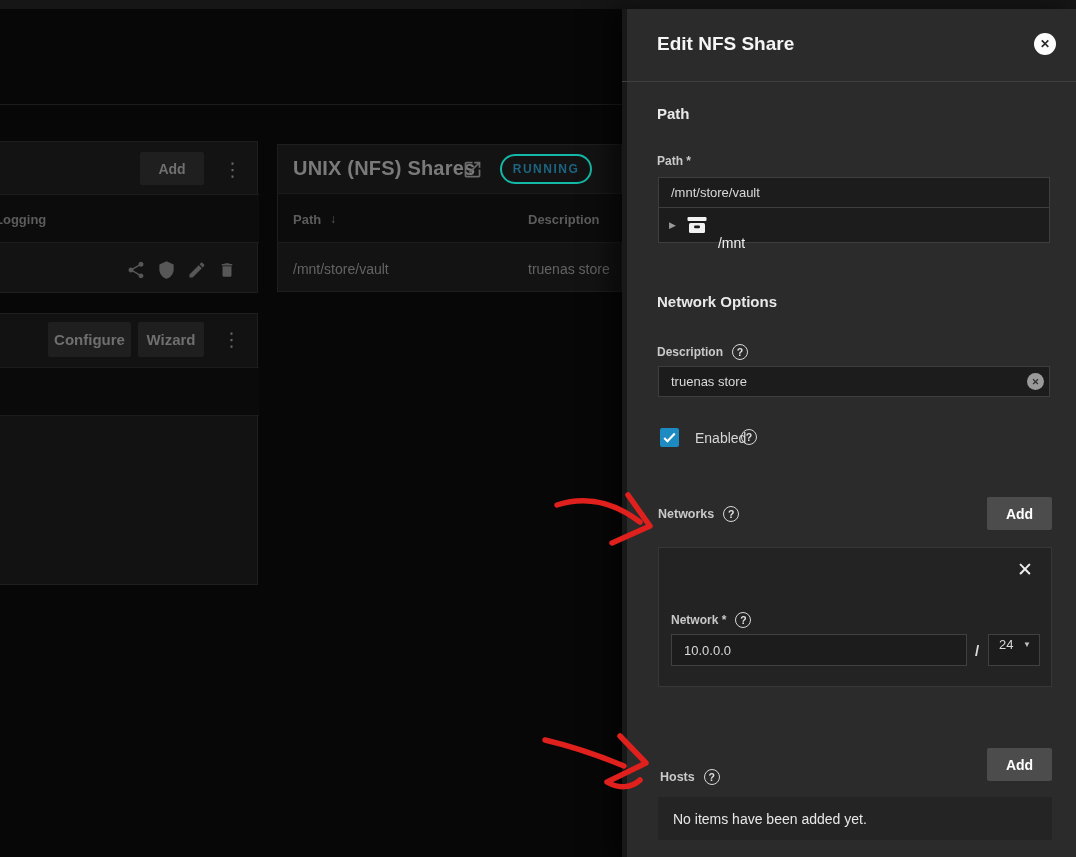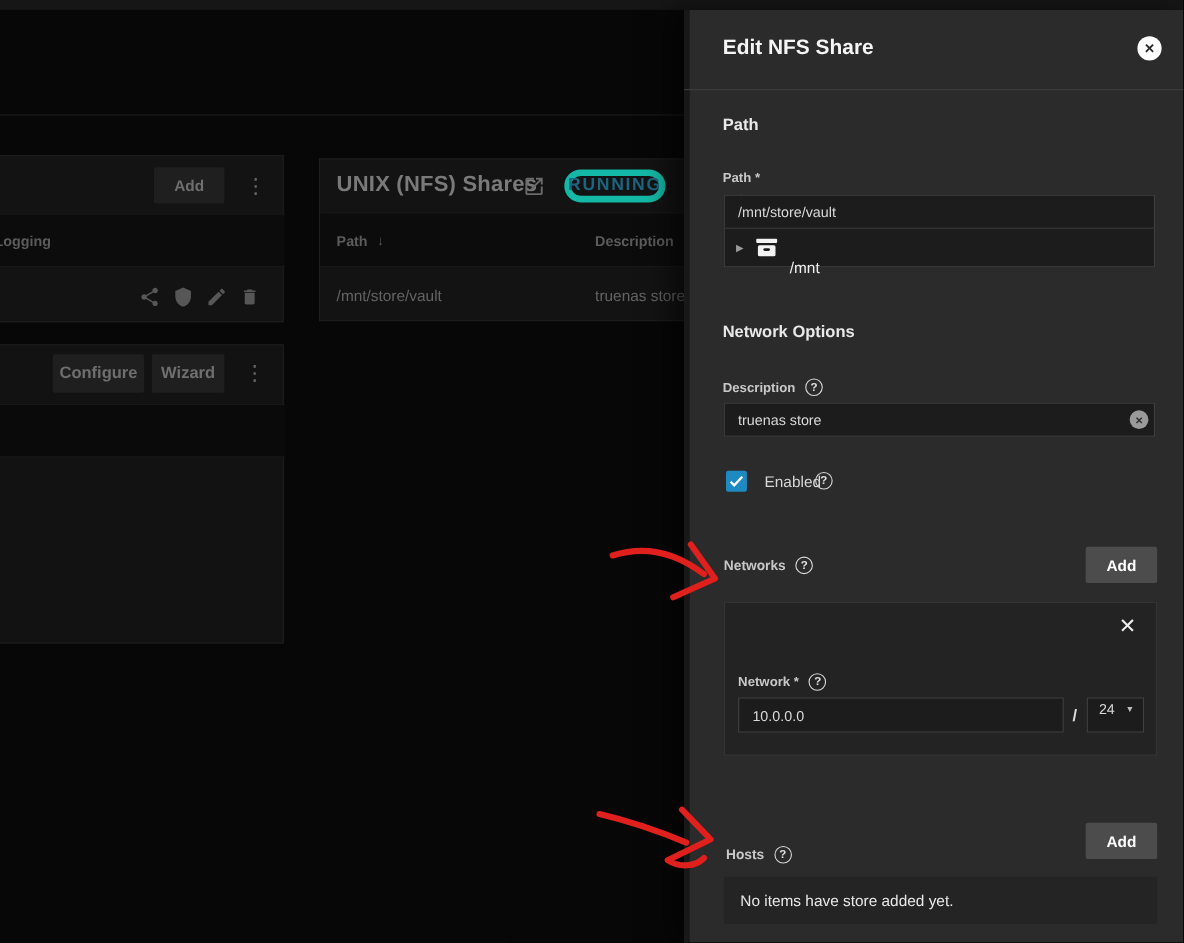--- a/index.html
+++ b/index.html
@@ -23,22 +23,22 @@
     font-weight:700; font-size:14px; display:flex; align-items:center; justify-content:center;
     cursor:pointer;
   }
   .kebab { position:absolute; color:#686868; font-size:19px; line-height:1; cursor:pointer; }
 
   .dim-col-header { position:absolute; color:#5c5c5c; font-weight:700; font-size:13px; }
   .dim-cell { position:absolute; color:#636363; font-size:14px; }
 
   .nfs-title { position:absolute; color:#7a7a7a; font-weight:700; font-size:20px; letter-spacing:.2px; white-space:nowrap; }
   .running-pill {
-    position:absolute; border:6px solid #14b8a6; border-radius:16px; color:#1d6480;
-    font-size:16px; font-weight:700; letter-spacing:1.5px;
+    position:absolute; border:2px solid #14b8a6; border-radius:16px; color:#1d6480;
+    font-size:12px; font-weight:700; letter-spacing:1.5px;
     display:flex; align-items:center; justify-content:center; cursor:pointer;
   }
   .action-icons { position:absolute; display:flex; gap:11px; align-items:center; }
   .action-icons svg { display:block; cursor:pointer; }
 
   
   #panel {
     position:absolute; left:622px; top:9px; width:454px; height:848px;
     background:#2b2b2b; box-shadow:-12px 0 24px rgba(0,0,0,.55); z-index:10;
   }
@@ -123,21 +123,21 @@
     </div>
   </div>
 
   <div class="abs dim-card" style="left:-20px; top:313px; width:278px; height:272px; background:#121212;">
     <div class="btn-dim" style="left:67px; top:8px; width:83px; height:35px; font-size:15px;">Configure</div>
     <div class="btn-dim" style="left:157px; top:8px; width:66px; height:35px; font-size:15px;">Wizard</div>
     <span class="kebab" style="left:241px; top:16px;">⋮</span>
     <div class="dim-row-dark" style="left:0; top:53px; width:278px; height:49px; background:#0a0a0a;"></div>
   </div>
 
-  <div class="abs dim-card" style="left:277px; top:144px; width:345px; height:148px;margin-left:13px;">
+  <div class="abs dim-card" style="left:277px; top:144px; width:345px; height:148px;">
     <span class="nfs-title" style="left:15px; top:12px;">UNIX (NFS) Shares</span>
     <svg class="abs" style="left:184px; top:14px;" width="21" height="21" viewBox="0 0 24 24" fill="#6a6a6a">
         <path d="M19 19H5V5h7V3H5c-1.11 0-2 .9-2 2v14c0 1.1.89 2 2 2h14c1.1 0 2-.9 2-2v-7h-2v7zM14 3v2h3.59l-9.83 9.83 1.41 1.41L19 6.41V10h2V3h-7z"></path>
       </svg>
     <div class="running-pill" style="left:222px; top:9px; width:92px; height:30px;">RUNNING</div>
     <div class="dim-row-dark" style="left:0; top:48px; width:345px; height:50px;">
       <span class="dim-col-header" style="left:15px; top:18px;">Path</span>
       <span class="sort abs" style="left:52px; top:18px;">↓</span>
       <span class="dim-col-header" style="left:250px; top:18px;">Description</span>
     </div>
@@ -207,21 +207,21 @@
         <span>24</span>
         <span class="select-caret">▼</span>
       </div>
     </div>
 
     <div class="field-label" style="left:38px; top:760px; font-size:12.5px;">
       <span>Hosts</span>
       <span class="help">?</span>
     </div>
     <div class="btn-add" style="left:365px; top:739px;">Add</div>
-    <div class="empty-box" style="left:36px; top:788px; width:394px; height:43px;">No items have store added yet.</div>
+    <div class="empty-box" style="left:36px; top:788px; width:394px; height:43px;">No items have been added yet.</div>
   </div>
 
   <svg id="arrows" width="1076" height="857" viewBox="0 0 1076 857">
     <g stroke="#e0201c" stroke-width="5.5" fill="none" stroke-linecap="round" stroke-linejoin="round">
       <path d="M 557 505 C 588 495 615 503 640 522"></path>
       <path d="M 628 495 L 650 526 L 612 543"></path>
     </g>
     <g stroke="#e0201c" stroke-width="5.5" fill="none" stroke-linecap="round" stroke-linejoin="round">
       <path d="M 545 740 C 575 747 600 756 624 766"></path>
       <path d="M 620 736 L 646 763 L 607 782 C 618 789 632 788 640 780"></path>

